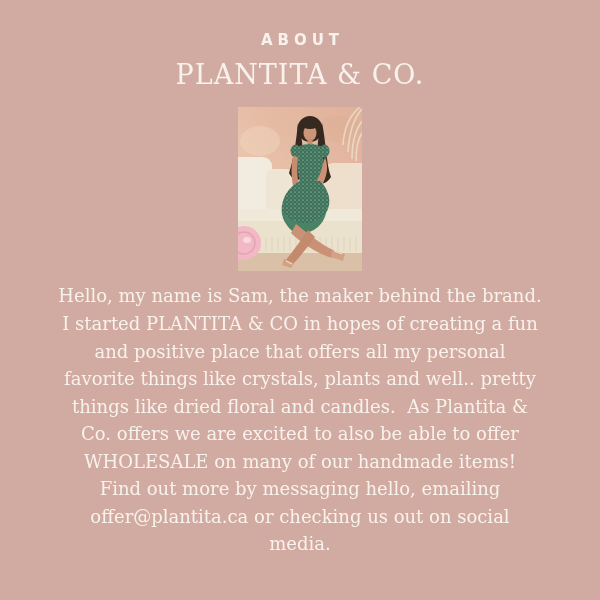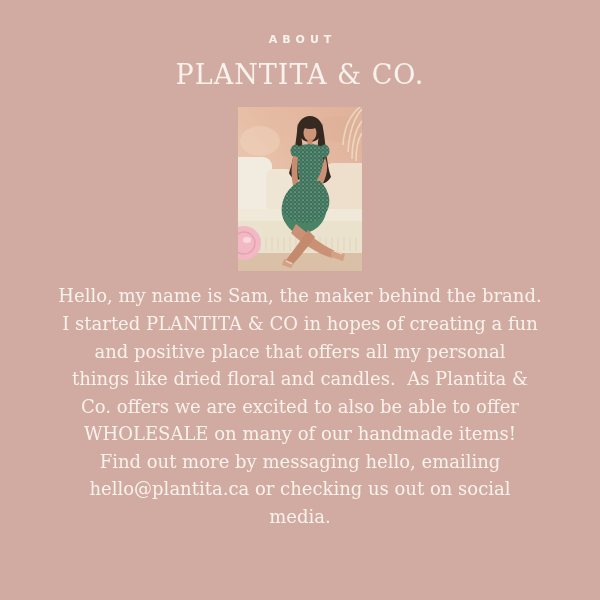--- a/index.html
+++ b/index.html
@@ -10,21 +10,21 @@
     overflow: hidden;
   }
   .page {
     width: 600px; height: 600px;
     text-align: center;
     color: #F8F2EC;
   }
   .eyebrow {
     padding-top: 33px;
     font-family: "DejaVu Sans", sans-serif;
-    font-size: 11px;
+    font-size: 15px;
     font-weight: bold;
     letter-spacing: 5px;
     text-indent: 5px;
     line-height: 14px;
   }
   .title {
     margin-top: 12px;
     font-size: 27px;
     letter-spacing: 1px;
     line-height: 32px;
@@ -154,21 +154,22 @@
         </g>
       </g>
     </svg>
   </div>
 
   <p class="intro" style="margin:11px 0 0 0;">Hello, my name is Sam, the maker behind the brand.</p>
 
   <div class="body-block">
     <div class="body-line">I started PLANTITA &amp; CO in hopes of creating a fun</div>
     <div class="body-line">and positive place that offers all my personal</div>
+    <div class="body-line">favorite things like crystals, plants and well.. pretty</div>
     <div class="body-line">things like dried floral and candles.  As Plantita &amp;</div>
     <div class="body-line">Co. offers we are excited to also be able to offer</div>
     <div class="body-line">WHOLESALE on many of our handmade items!</div>
     <div class="body-line">Find out more by messaging hello, emailing</div>
-    <div class="body-line">hello@plantita.ca or checking us out on social</div>
+    <div class="body-line">offer@plantita.ca or checking us out on social</div>
     <div class="body-line">media.</div>
   </div>
 
 </div>
 
 </body></html>

